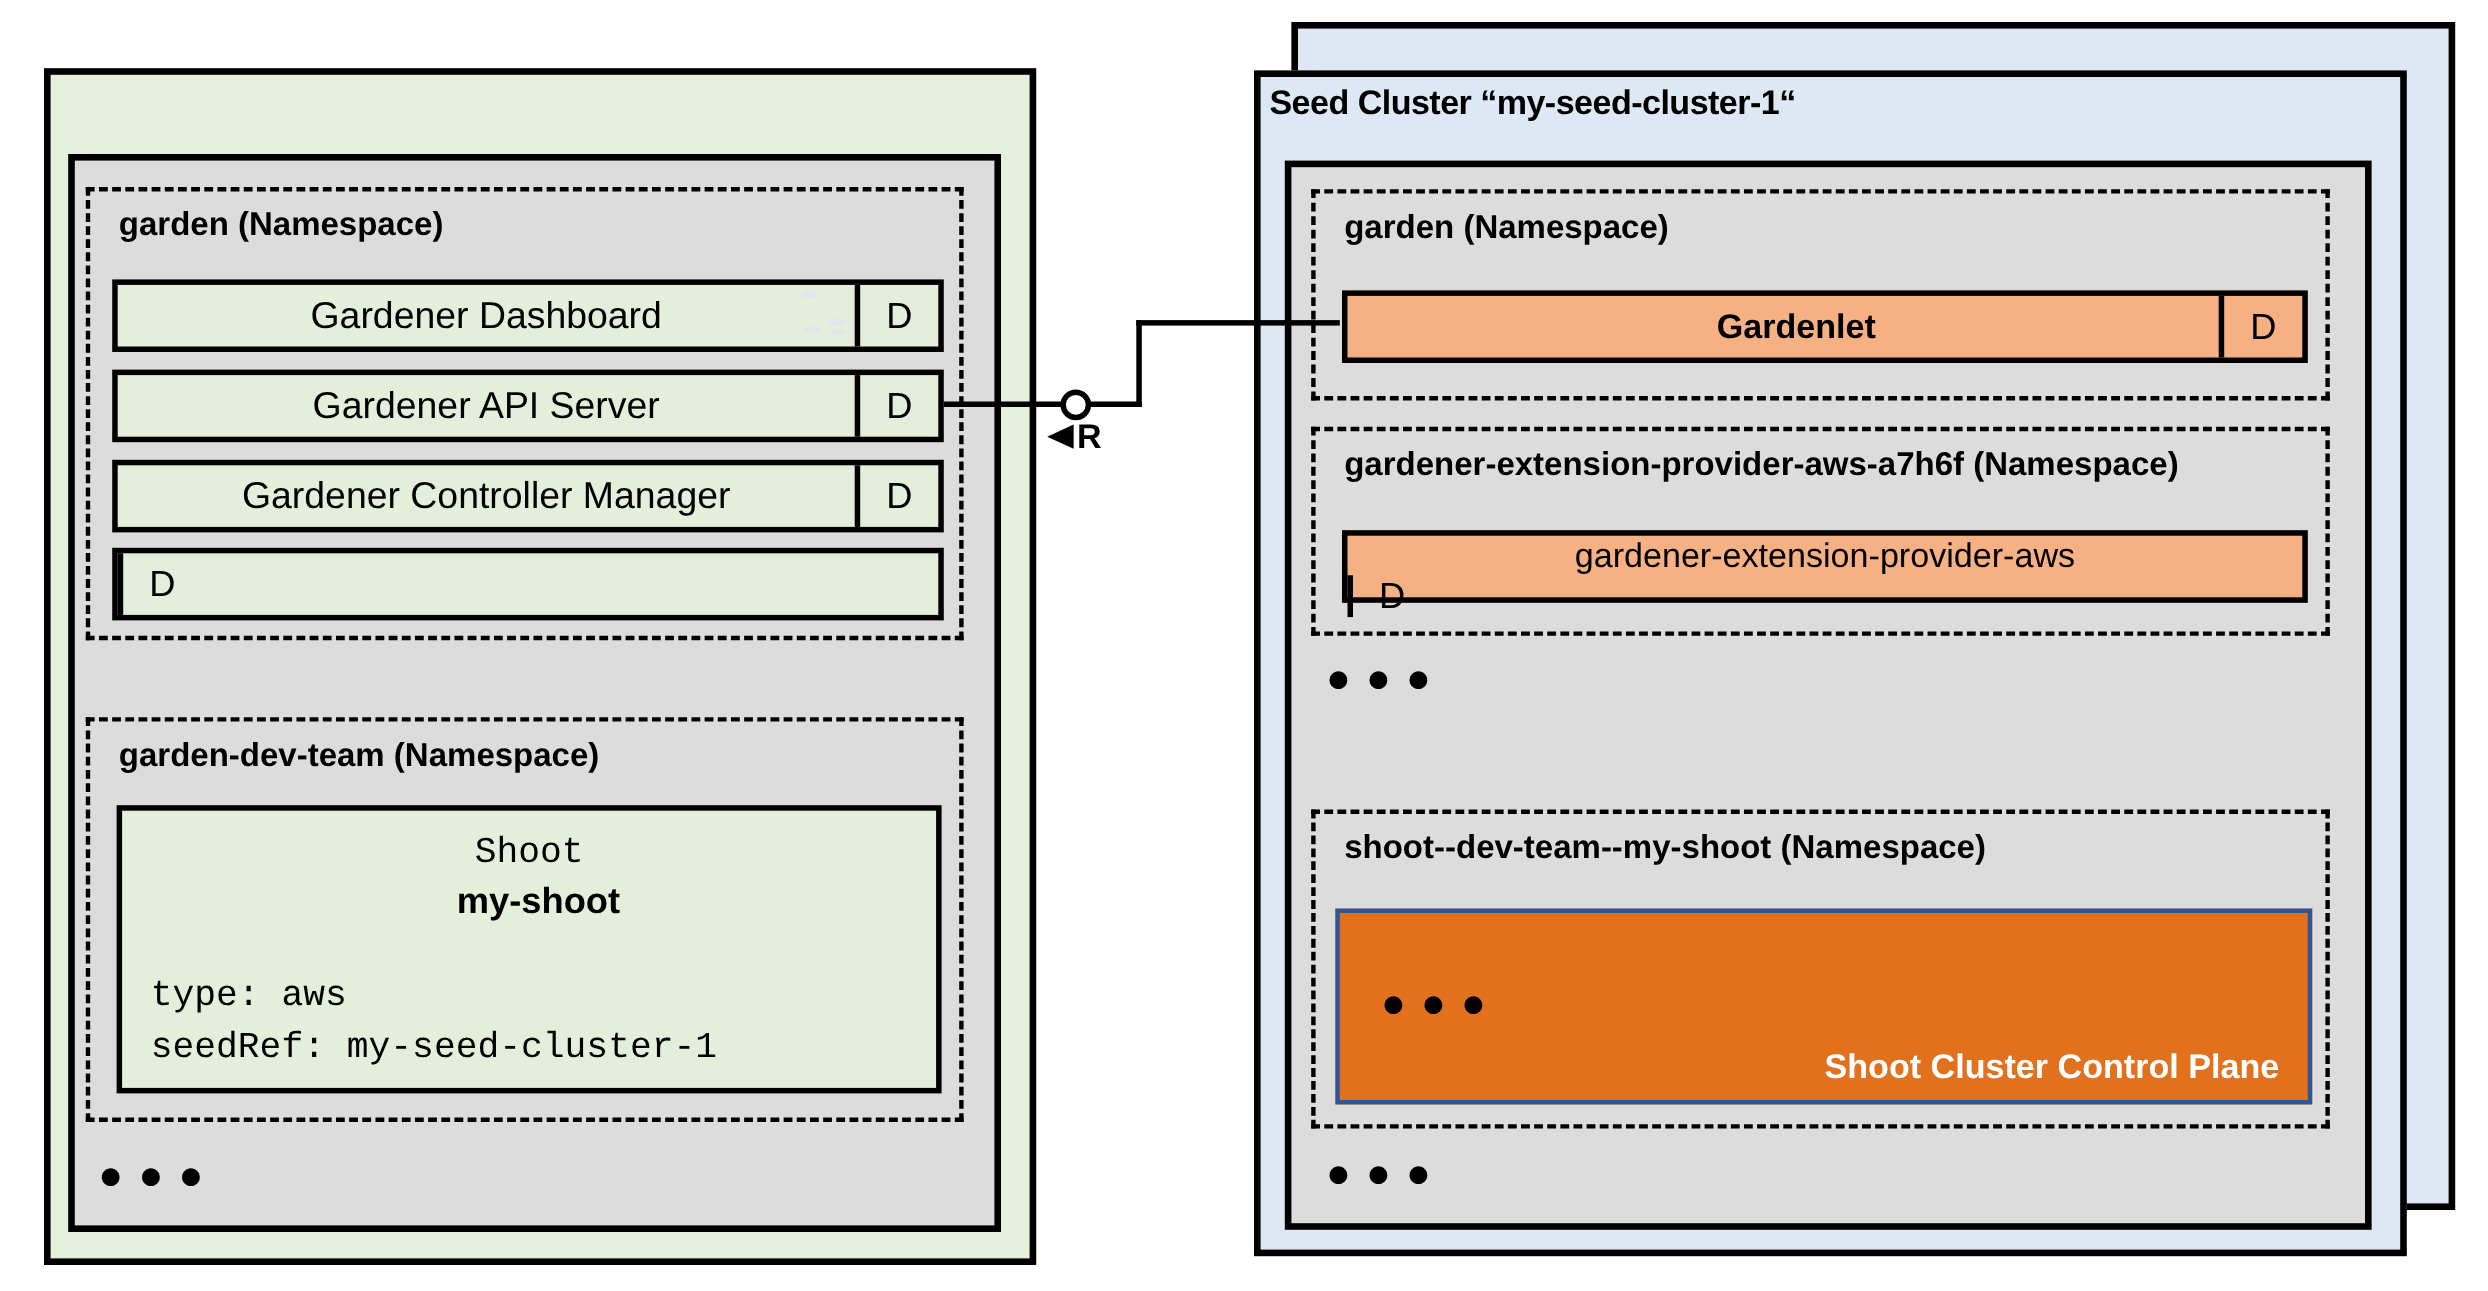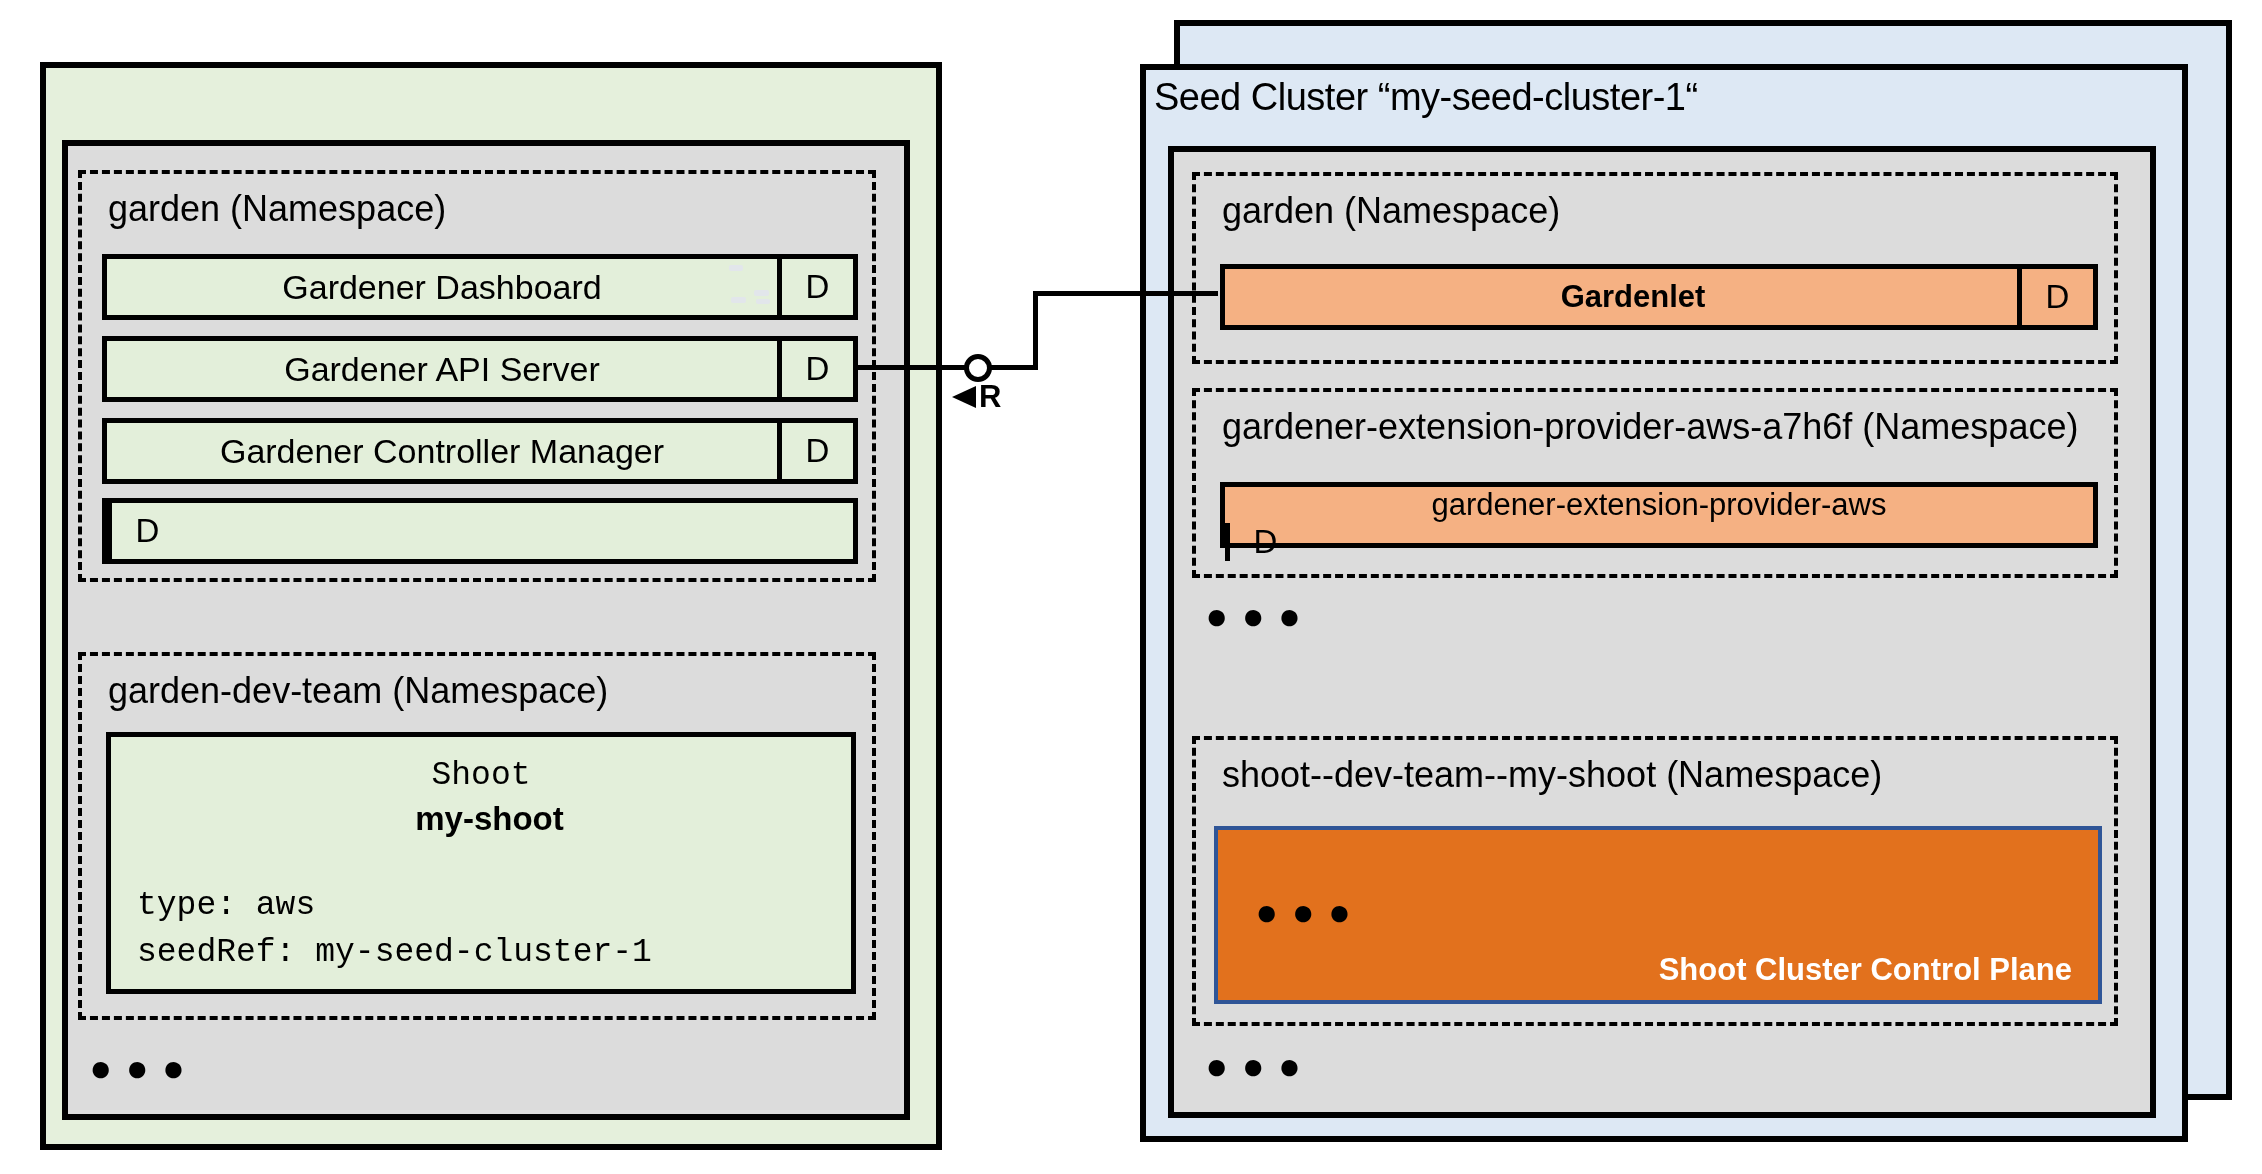--- a/index.html
+++ b/index.html
@@ -8,22 +8,22 @@
   }
   *{box-sizing:border-box; margin:0; padding:0;}
   body{background:#ffffff; font-family:"Liberation Sans", sans-serif; color:var(--ink);}
   .stage{position:relative; width:2262px; height:1174px; background:#fff; overflow:hidden;}
 
   .panel{position:absolute; border:6px solid var(--ink);}
   .green-panel{background:var(--green);}
   .blue-panel{background:var(--blue);}
   .gray-box{position:absolute; border:6px solid var(--ink); background:var(--gray);}
   .ns{position:absolute; border:4px dashed var(--ink);}
-  .ns-label{position:absolute; left:26px; top:14px; font-size:36px; font-weight:400; white-space:nowrap;}
-  .cluster-title{position:absolute; font-size:38px; font-weight:400; white-space:nowrap; letter-spacing:-.5px;}
+  .ns-label{position:absolute; left:26px; top:14px; font-size:30px; font-weight:700; white-space:nowrap;}
+  .cluster-title{position:absolute; font-size:31px; font-weight:700; white-space:nowrap; letter-spacing:-.5px;}
 
   .row{position:absolute; display:flex; border:5px solid var(--ink); background:var(--green-row); align-items:stretch;}
   .row .lbl{flex:1; display:flex; align-items:center; justify-content:center; font-size:34px; white-space:nowrap;}
   .row .badge{width:76px; border-left:5px solid var(--ink); display:flex; align-items:center; justify-content:center; font-size:33px;}
   .row.bold .lbl{font-weight:700;padding-left:24px;}
   .orange .lbl{font-size:31px;}
   .orange{background:var(--orange-light);}
   .orange.bold .lbl{font-weight:700;}
 
   .shoot-card{position:absolute; border:5px solid var(--ink); background:var(--green-row);}

